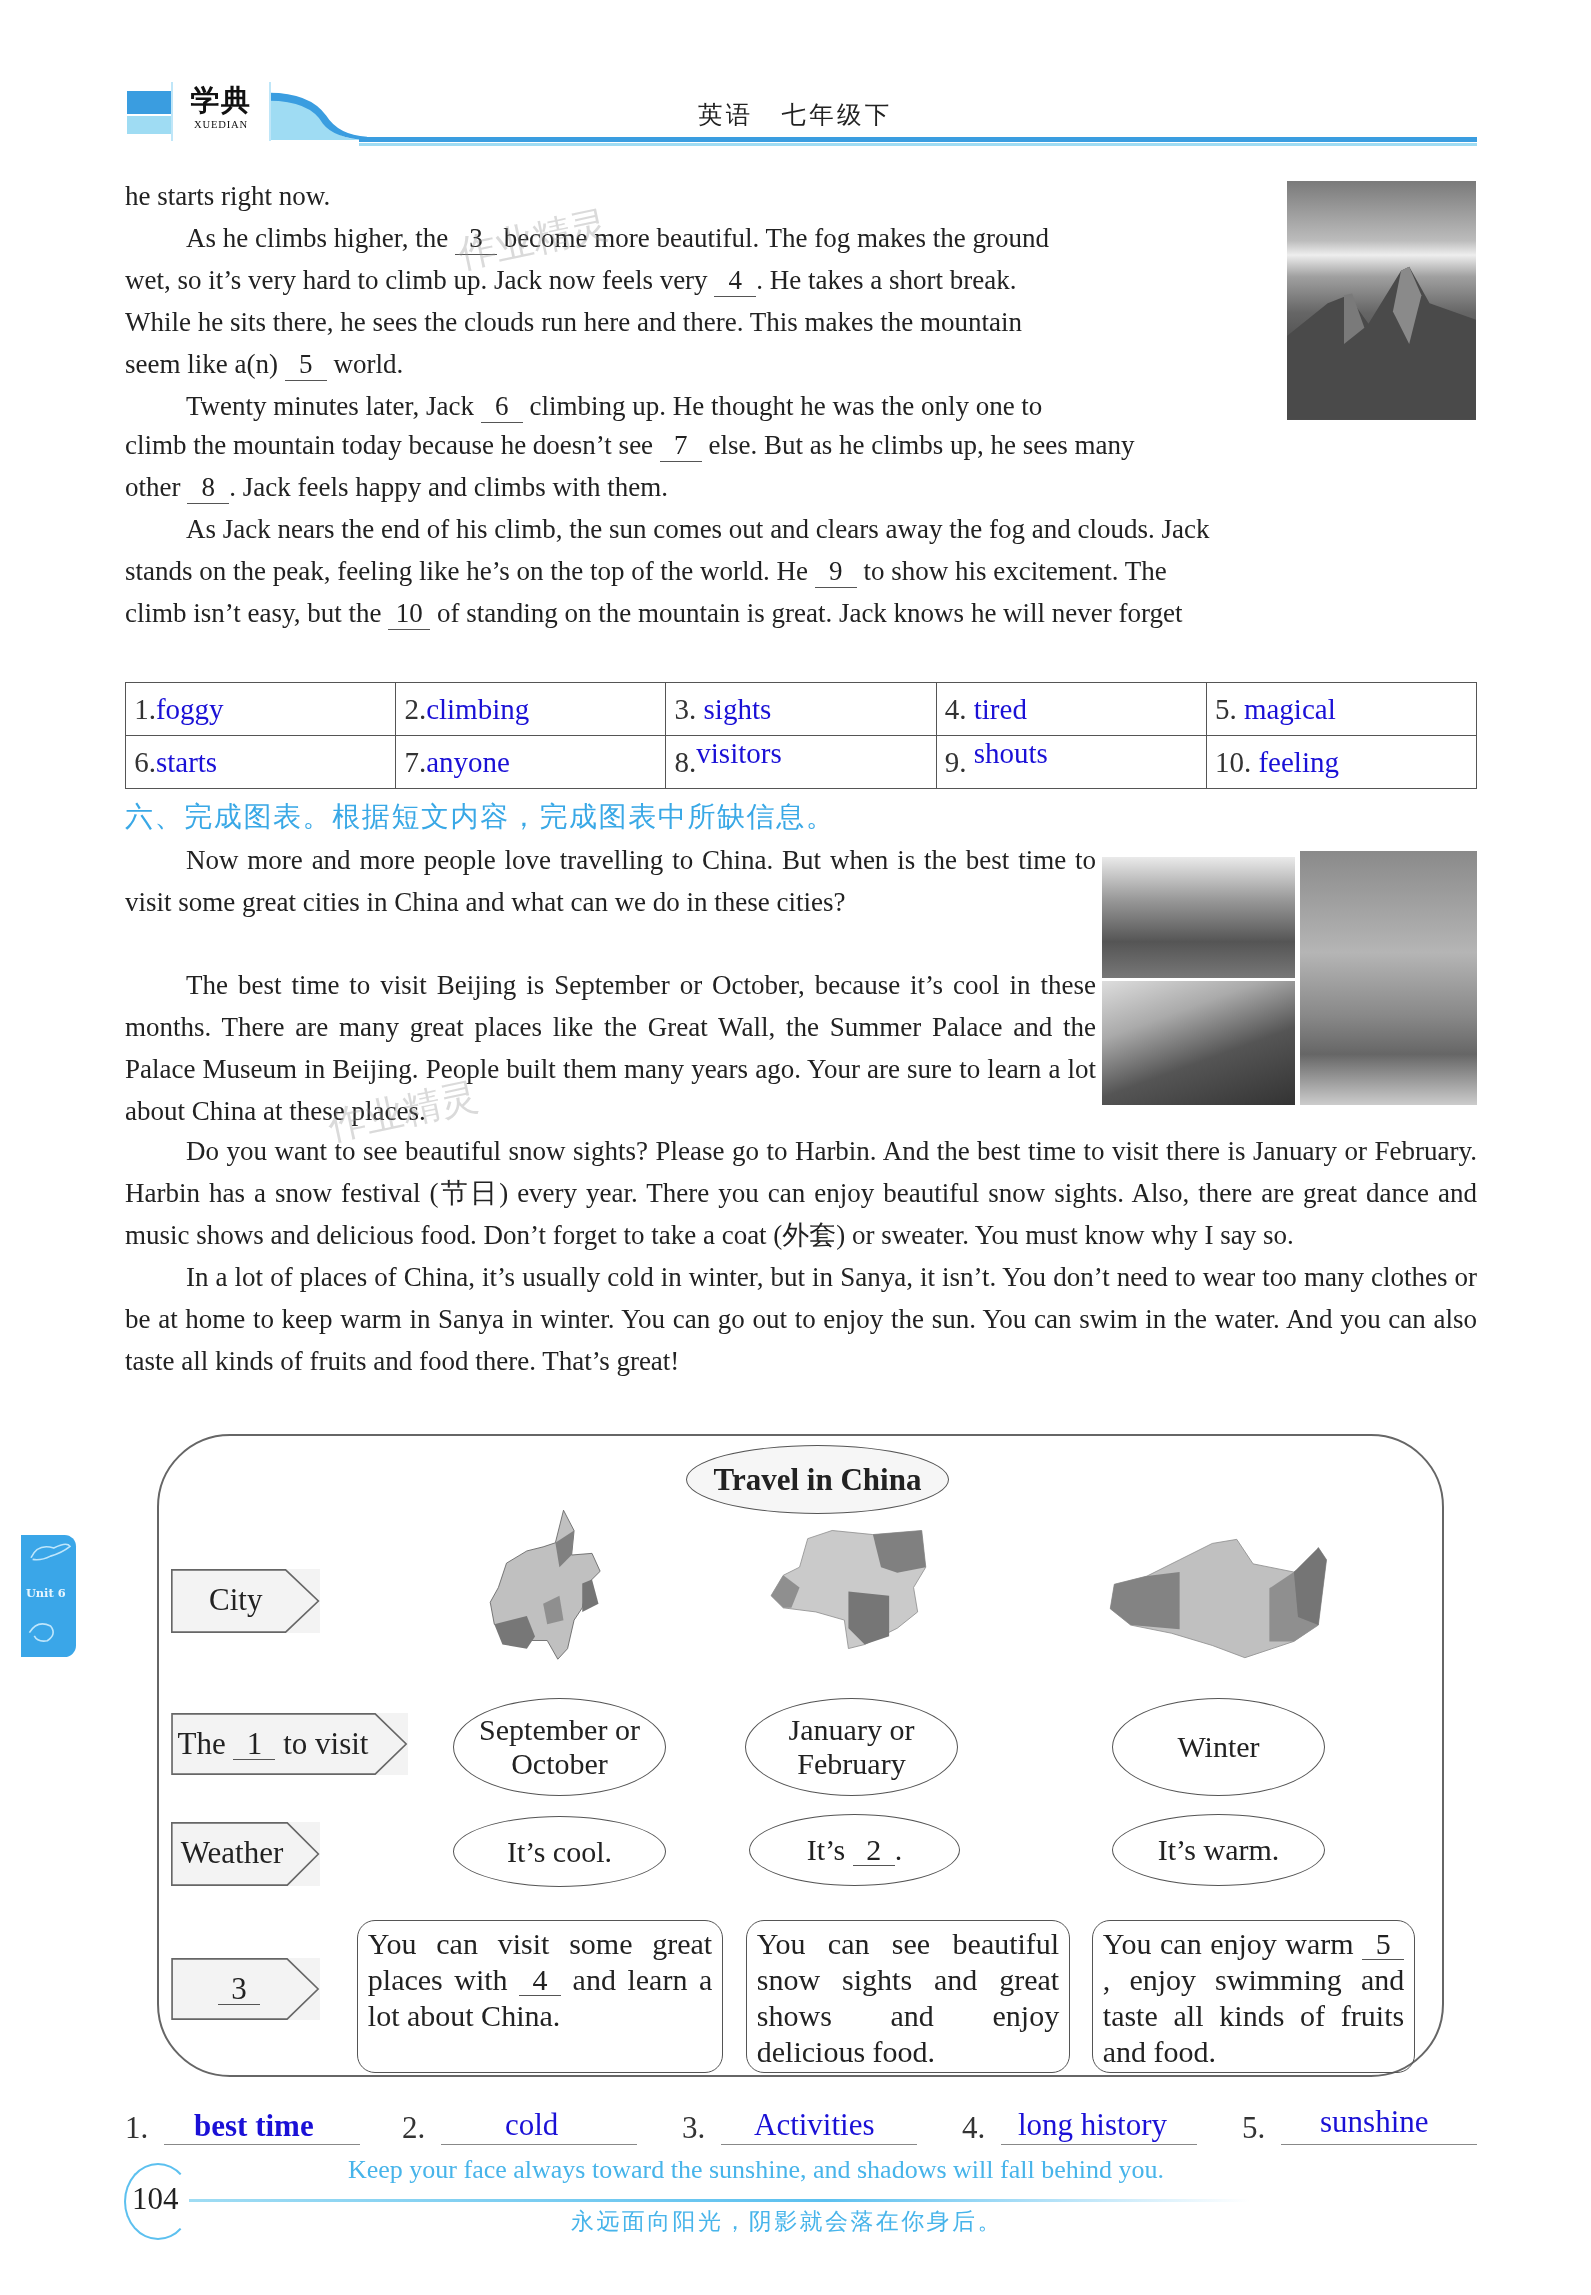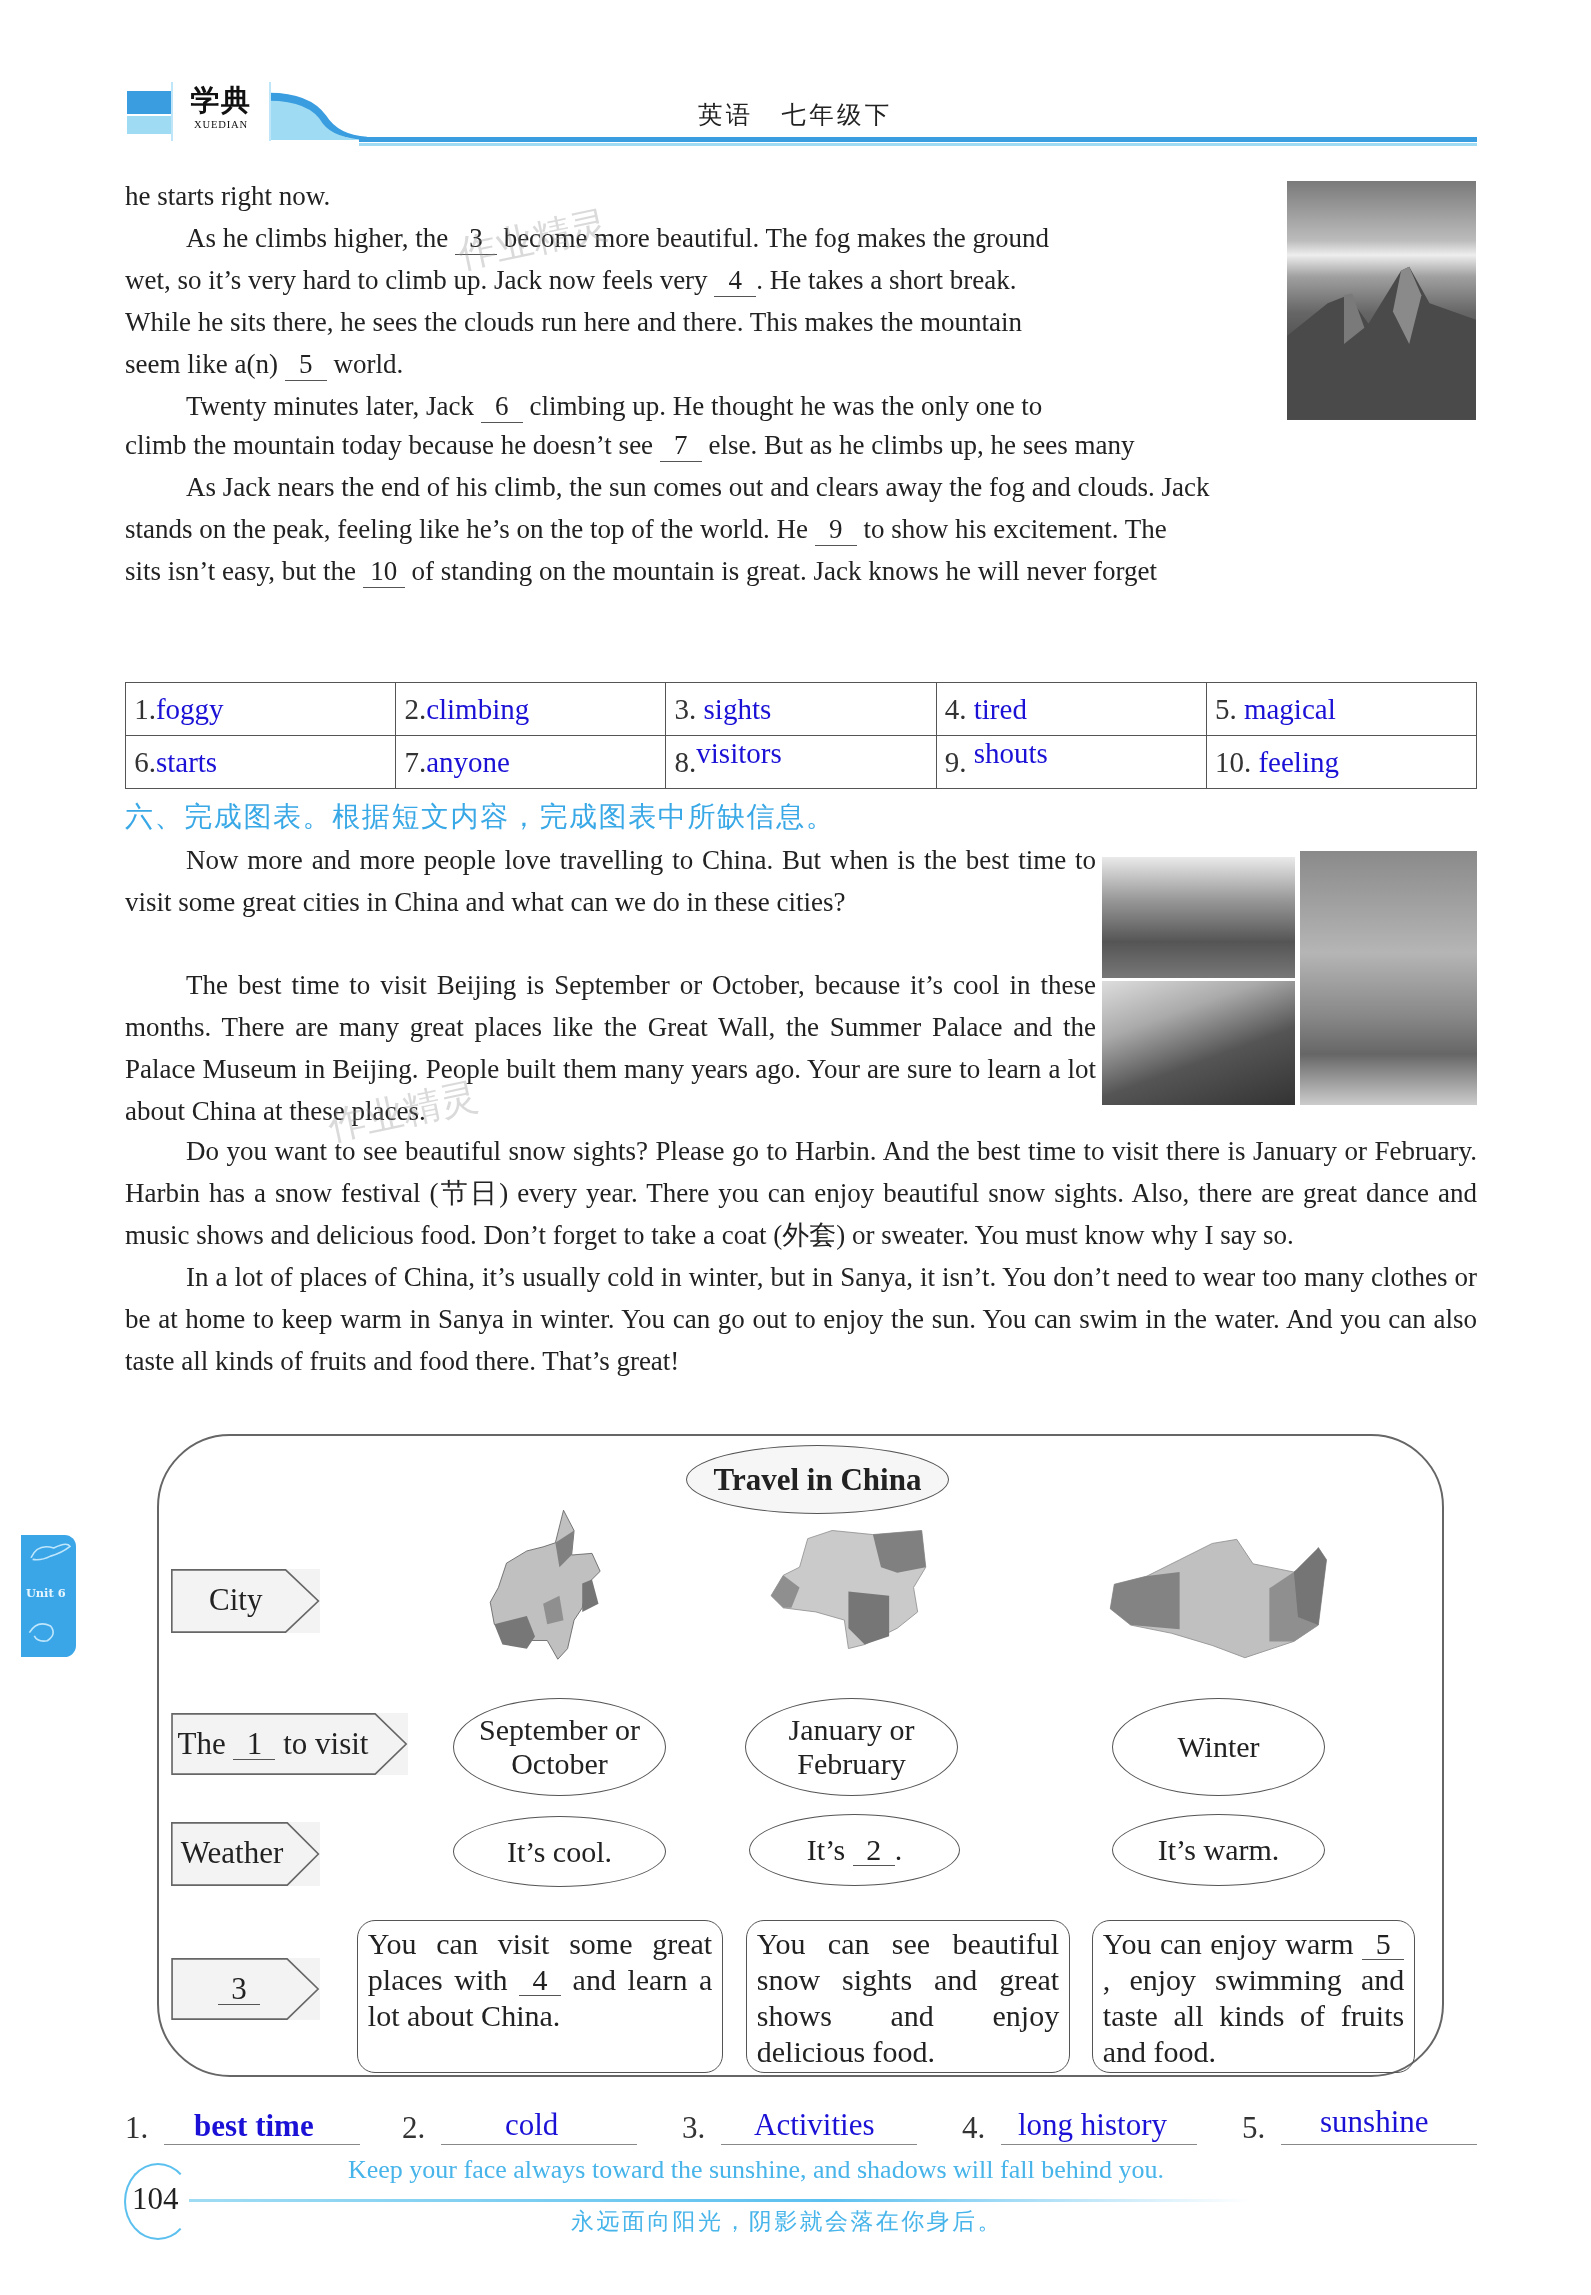--- a/index.html
+++ b/index.html
@@ -88,23 +88,24 @@
 <div class="abs" style="left:125px; top:175px; width:1159px;">
   <div class="para">he starts right now.</div>
   <div class="para indent"><span>As he climbs higher, the </span><span class="blank">3</span><span> become more beautiful. The fog makes the ground</span></div>
   <div class="para"><span>wet, so it’s very hard to climb up. Jack now feels very </span><span class="blank">4</span><span>. He takes a short break.</span></div>
   <div class="para">While he sits there, he sees the clouds run here and there. This makes the mountain</div>
   <div class="para"><span>seem like a(n) </span><span class="blank">5</span><span> world.</span></div>
   <div class="para indent"><span>Twenty minutes later, Jack </span><span class="blank">6</span><span> climbing up. He thought he was the only one to</span></div>
 </div>
 <div class="abs" style="left:125px; top:424px; width:1352px;">
   <div class="para"><span>climb the mountain today because he doesn’t see </span><span class="blank">7</span><span> else. But as he climbs up, he sees many</span></div>
+  <div class="para"><span>other </span><span class="blank">8</span><span>. Jack feels happy and climbs with them.</span></div>
   <div class="para indent">As Jack nears the end of his climb, the sun comes out and clears away the fog and clouds. Jack</div>
   <div class="para"><span>stands on the peak, feeling like he’s on the top of the world. He </span><span class="blank">9</span><span> to show his excitement. The</span></div>
-  <div class="para"><span>sits isn’t easy, but the </span><span class="blank">10</span><span> of standing on the mountain is great. Jack knows he will never forget</span></div>
+  <div class="para"><span>climb isn’t easy, but the </span><span class="blank">10</span><span> of standing on the mountain is great. Jack knows he will never forget</span></div>
 </div>
 
 <div class="abs wm" style="left:457px; top:214px;">作业精灵</div>
 
 <div class="abs mtn">
   <svg width="189" height="239" viewBox="0 0 232 293">
     <path d="M0 293 L0 190 L50 150 L75 140 L100 175 L140 110 L150 105 L175 150 L232 170 L232 293 Z" fill="#4a4a4a"></path>
     <path d="M140 110 L150 105 L165 140 L150 200 L130 160 Z" fill="#8a8a8a"></path>
     <path d="M70 140 L80 138 L95 180 L70 200 Z" fill="#7a7a7a"></path>
   </svg>

